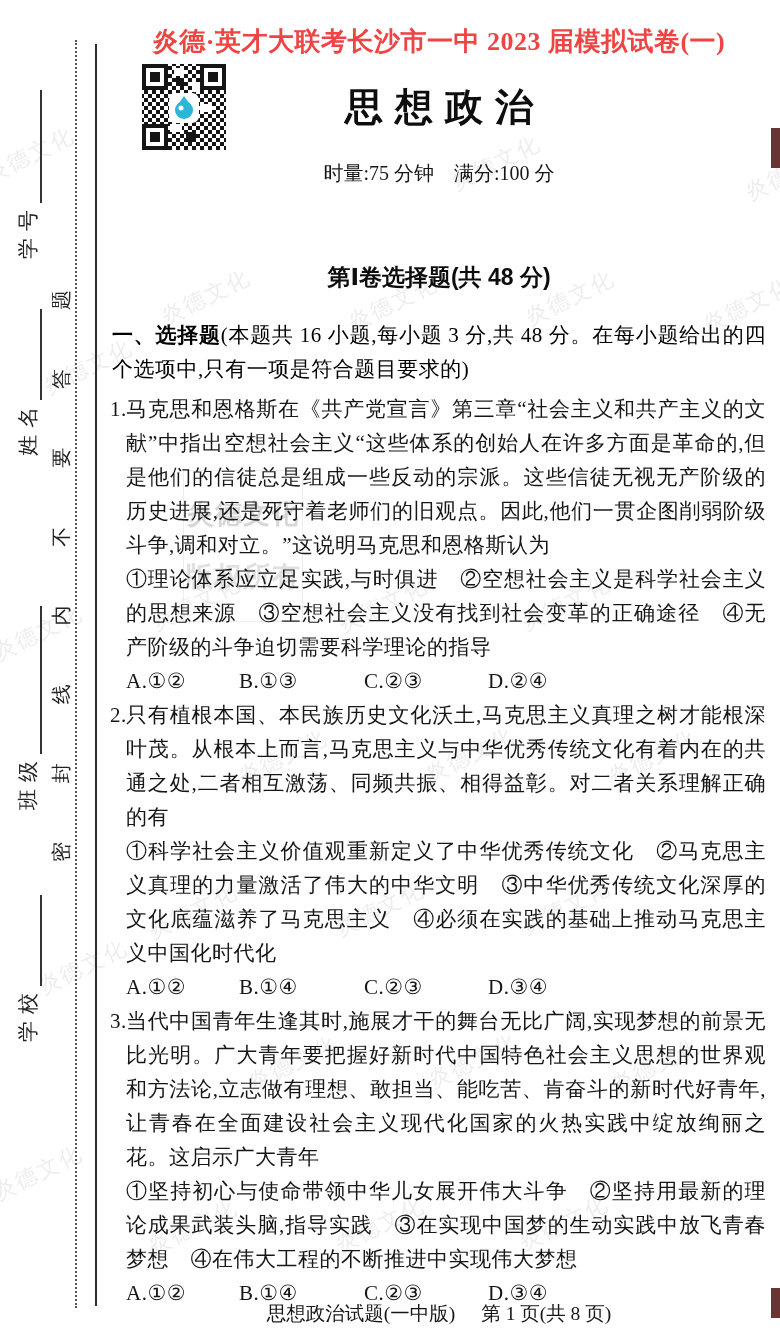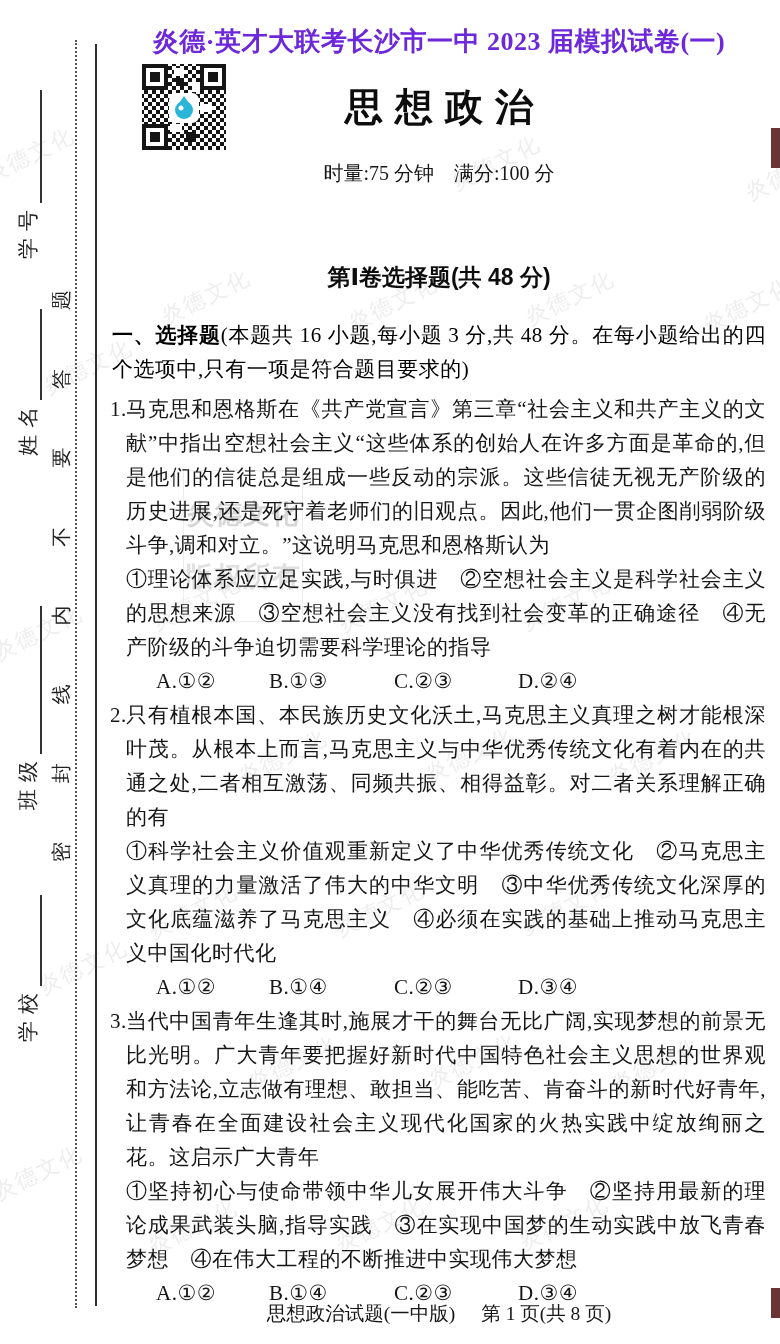--- a/index.html
+++ b/index.html
@@ -30,21 +30,21 @@
   .fl1{width:95px;margin-right:85px;}
   .fl2{width:155px;margin-right:150px;}
   .fl3{width:95px;margin-right:50px;}
   .fl4{width:118px;}
   .seal-text{position:absolute;left:48px;top:862px;width:572px;
       transform:rotate(-90deg);transform-origin:0 0;display:flex;
       justify-content:space-between;font-size:20px;color:#222;}
 
   
   .exam-header{position:absolute;left:112px;top:24px;width:654px;text-align:center;
-      font-size:26px;font-weight:bold;white-space:nowrap;letter-spacing:0.5px;color:#6d28d9;}
+      font-size:26px;font-weight:bold;white-space:nowrap;letter-spacing:0.5px;color:#ef4444;}
   .qr{position:absolute;left:140px;top:62px;width:88px;height:90px;}
   .subject{position:absolute;left:112px;top:82px;width:654px;text-align:center;
       font-family:"Liberation Sans","DejaVu Sans",sans-serif;font-size:38px;
       font-weight:bold;letter-spacing:12px;text-indent:12px;color:#0d0d0d;}
   .time-line{position:absolute;left:112px;top:160px;width:654px;text-align:center;
       font-size:20px;color:#161616;}
   .score-line{position:absolute;left:640px;top:192px;font-size:20px;font-weight:bold;
       font-family:"Liberation Sans","DejaVu Sans",sans-serif;color:#111;}
   .score-blank{display:inline-block;width:106px;height:22px;border-bottom:2px solid #222;
       vertical-align:-4px;}
@@ -57,21 +57,21 @@
       line-height:34px;text-align:justify;letter-spacing:0.5px;color:#000000;}
   .intro .b{font-weight:bold;font-family:"Liberation Sans","DejaVu Sans",sans-serif;}
 
   
   .questions{position:absolute;left:112px;top:392px;width:654px;font-size:21px;
       line-height:34px;letter-spacing:0.5px;color:#161616;}
   .q{position:relative;padding-left:14px;}
   .q-num{position:absolute;left:-2px;top:0;}
   .q-text,.q-items{text-align:justify;}
   .opts{display:flex;}
-  .opts span:nth-child(1){width:113px;margin-left:30px;}
+  .opts span:nth-child(1){width:113px;}
   .opts span:nth-child(2){width:125px;}
   .opts span:nth-child(3){width:124px;}
   .opts span:nth-child(4){flex:1;}
 
   
   .footer{position:absolute;left:112px;top:1300px;width:654px;text-align:center;
       font-size:19.5px;color:#161616;}
   .footer .gap{display:inline-block;width:26px;}
 
   

